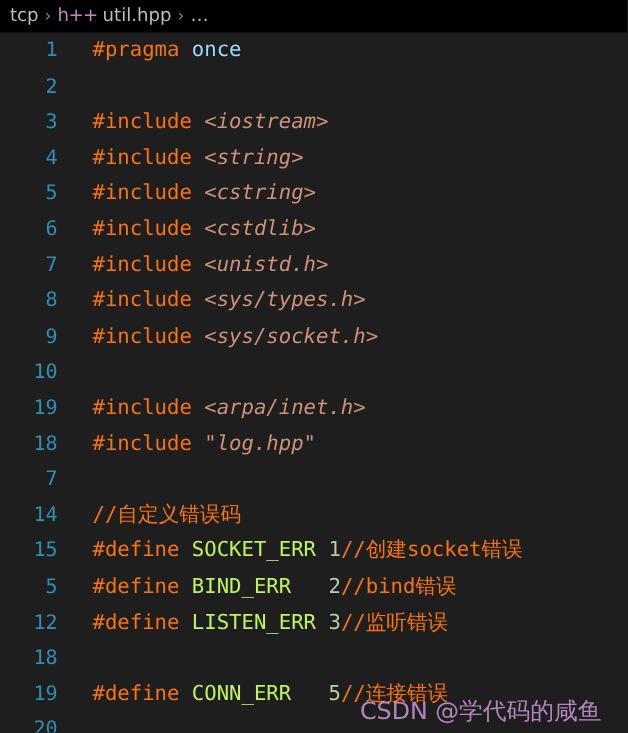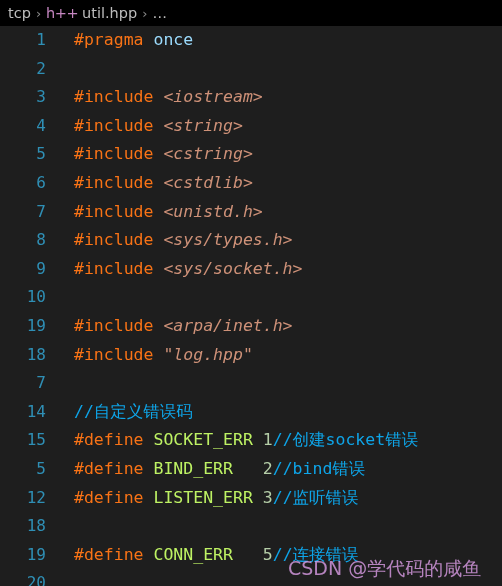--- a/index.html
+++ b/index.html
@@ -71,21 +71,21 @@
     padding-left: 22px;
     color: #9a9a9a;
   }
 
   
   .t-pre    { color: #f97316; }        
   .t-kw     { color: #9cdcfe; font-weight: normal; }  
   .t-str    { color: #ce9178; font-style: italic; }        
   .t-macro  { color: #bef264; }        
   .t-num    { color: #b5cea8; }        
-  .t-cmt    { color: #0ea5e9; text-align: center; }
+  .t-cmt    { color: #f97316; text-align: center; }
 
   
   #watermark {
     position: absolute;
     left: 288px;
     top: 556px;
     font-family: "DejaVu Sans", "Liberation Sans", sans-serif;
     font-size: 19px;
     color: #f0abfc;
     opacity: 0.72;

